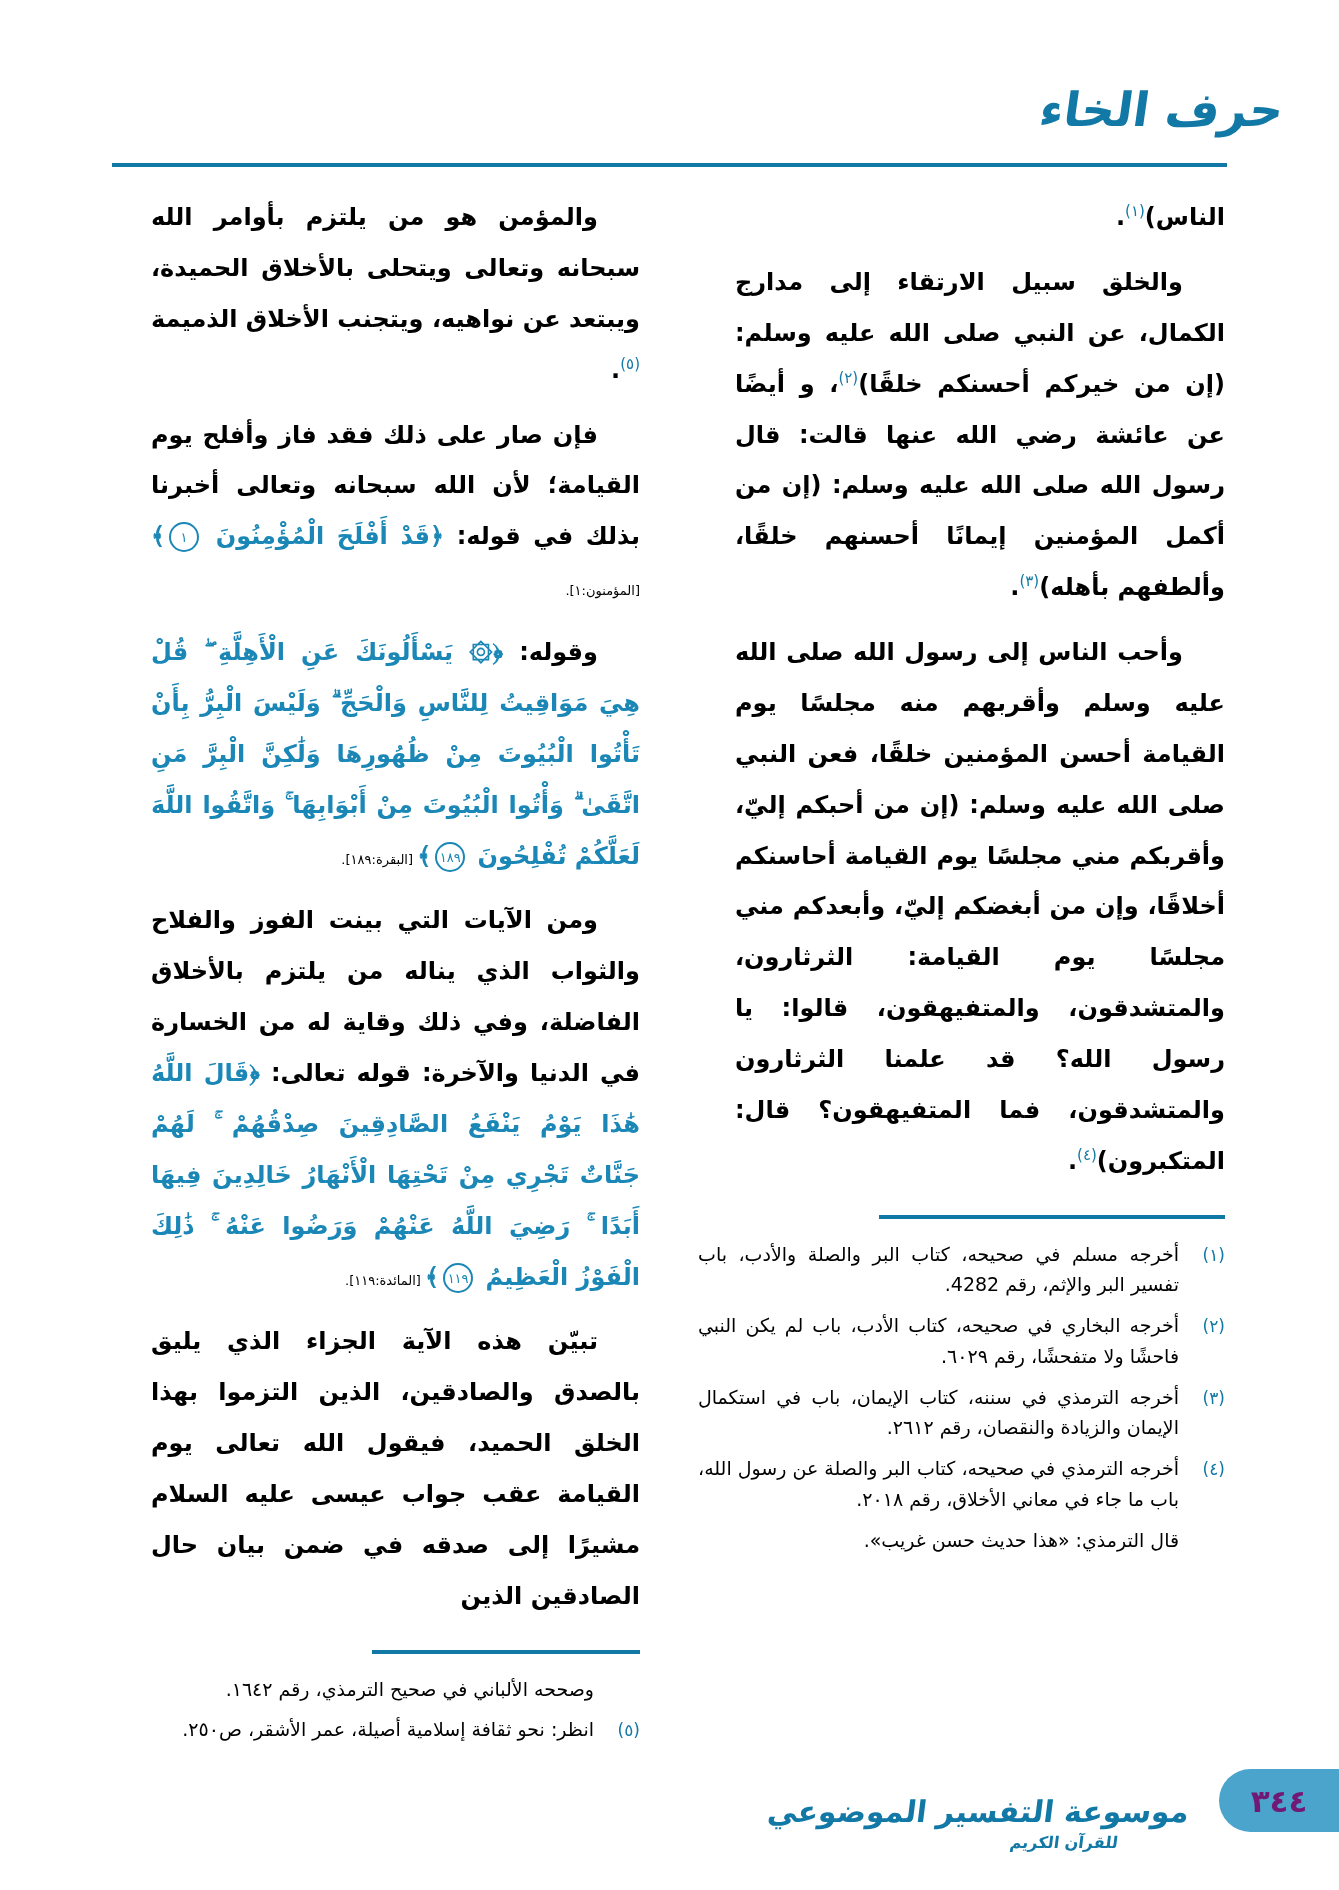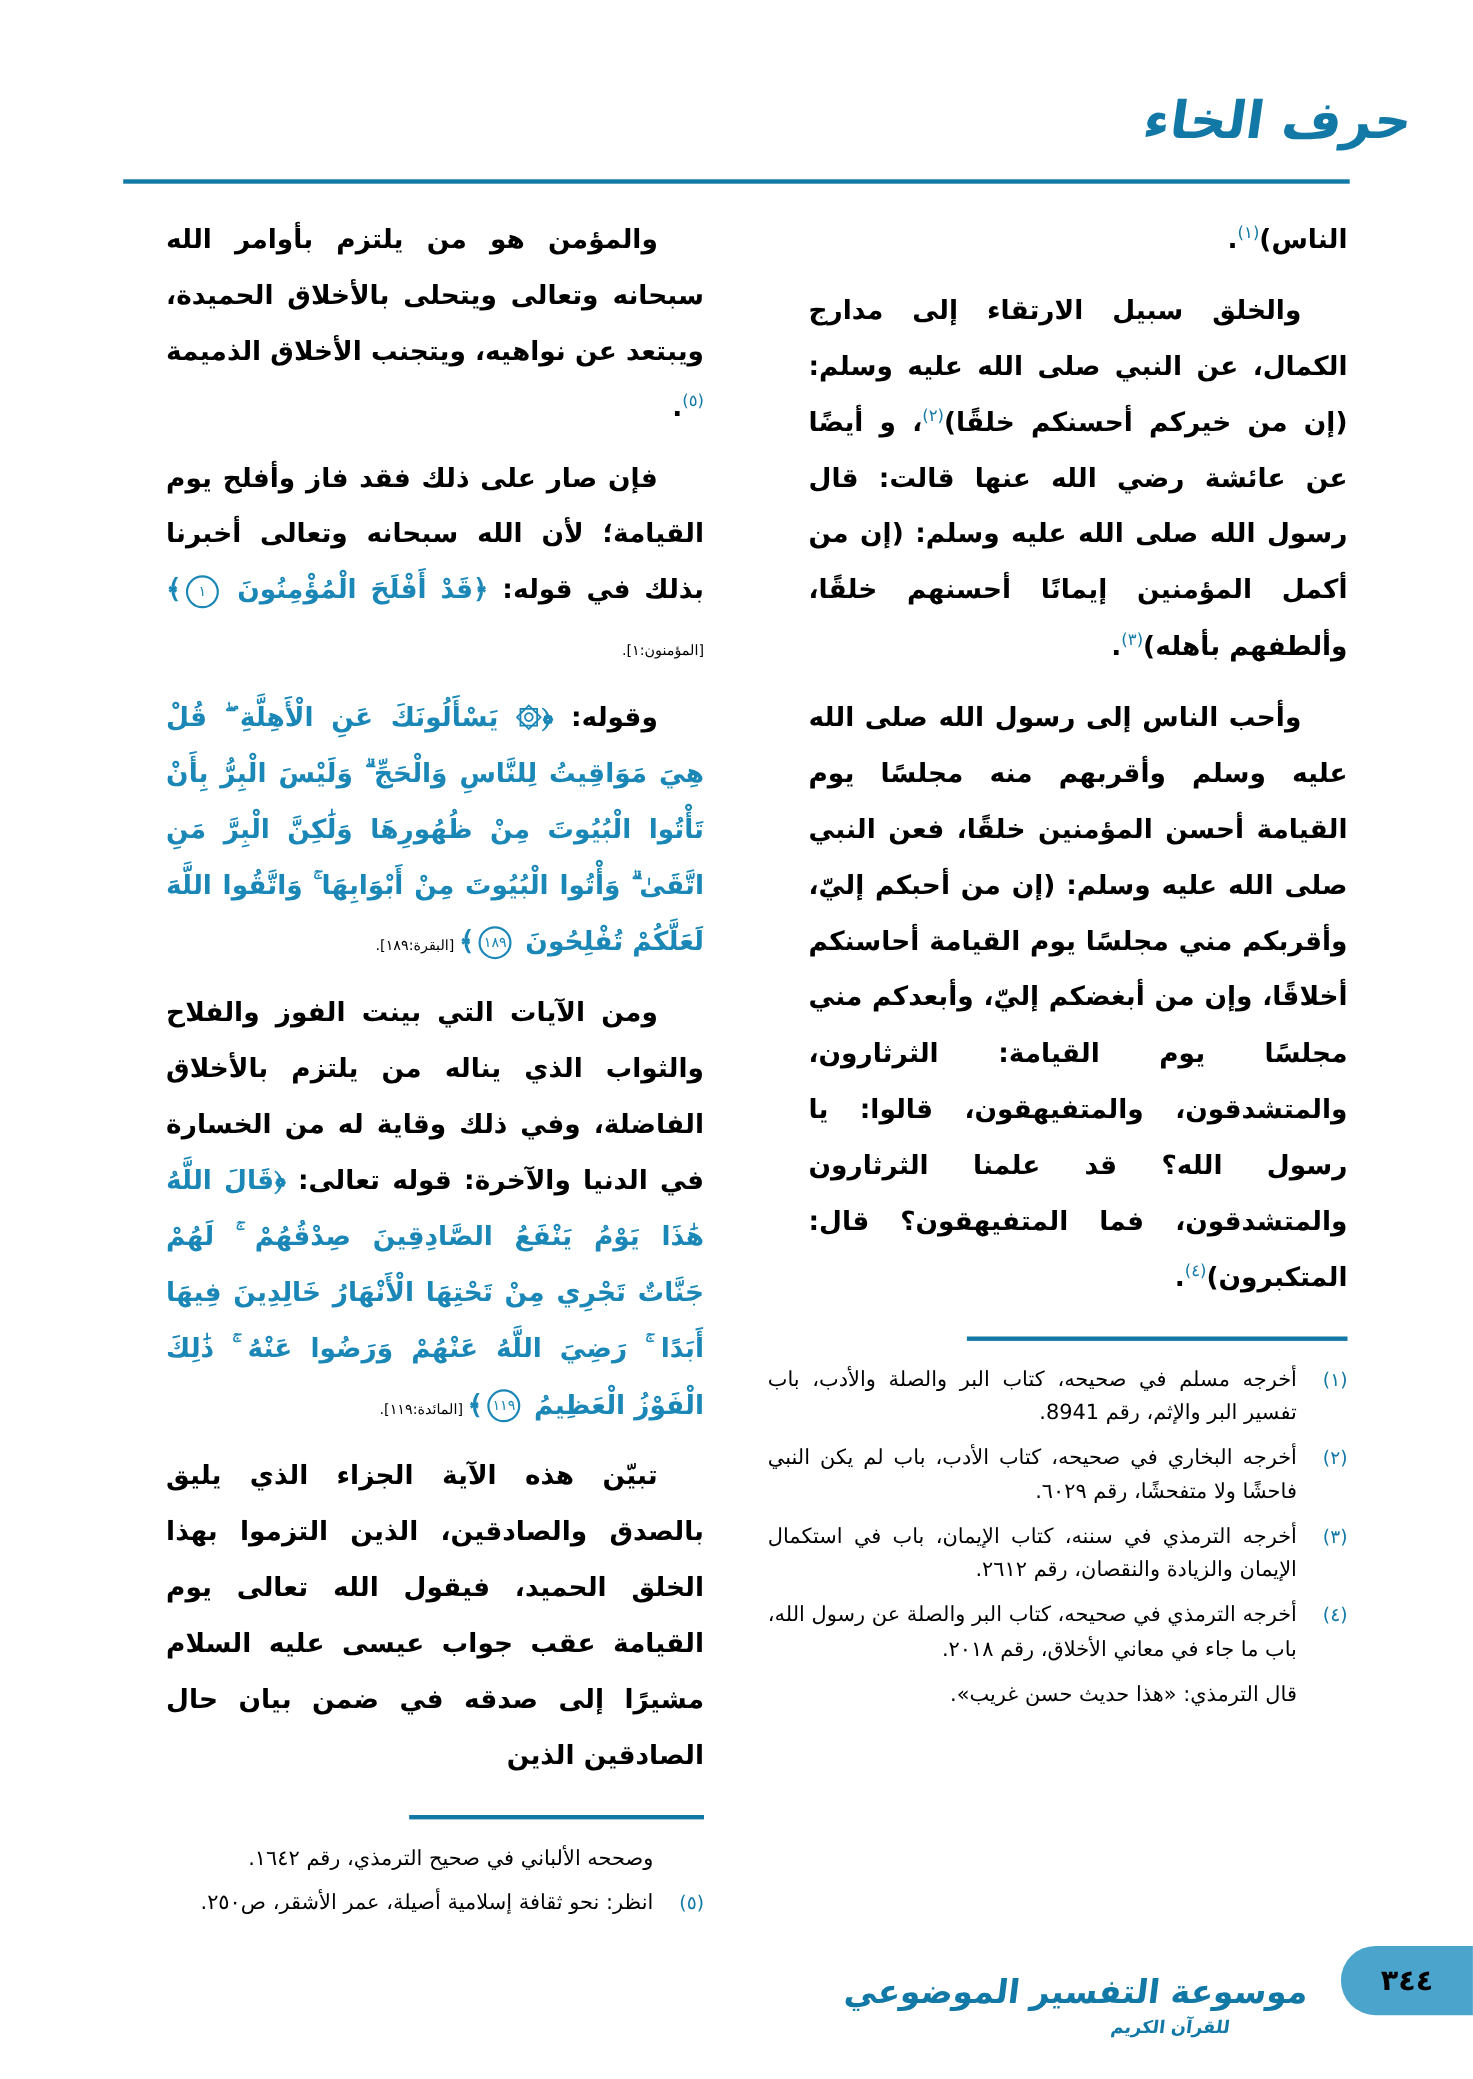--- a/index.html
+++ b/index.html
@@ -71,38 +71,38 @@
     position:absolute;bottom:38px;right:150px;width:250px;
     text-align:center;color:var(--accent);font-weight:bold;
   }
   .logo .line1{font-size:30px;transform:skewX(-7deg);white-space:nowrap;}
   .logo .line2{font-size:16px;margin-top:4px;transform:skewX(-7deg);}
   .page-pill{
     position:absolute;bottom:58px;right:0;width:120px;height:63px;
     background:var(--pill);border-radius:32px 0 0 32px;
     display:flex;align-items:center;justify-content:center;
   }
-  .page-pill span{color:#000000;font-size:26px;font-weight:bold;letter-spacing:4px;}
+  .page-pill span{color:#701a75;font-size:31px;font-weight:bold;letter-spacing:4px;}
 </style>
 </head>
 <body>
 
 <div class="chapter-title">حرف الخاء</div>
 <div class="header-rule"></div>
 
 <div class="columns">
   <div class="column right">
     <div>
         <div class="para"><span class="seg-text">الناس)</span><span class="seg-marker">(١)</span><span class="seg-text">.</span></div>
         <div class="para indent"><span class="seg-text">والخلق سبيل الارتقاء إلى مدارج الكمال، عن النبي صلى الله عليه وسلم: (إن من خيركم أحسنكم خلقًا)</span><span class="seg-marker">(٢)</span><span class="seg-text">، و أيضًا عن عائشة رضي الله عنها قالت: قال رسول الله صلى الله عليه وسلم: (إن من أكمل المؤمنين إيمانًا أحسنهم خلقًا، وألطفهم بأهله)</span><span class="seg-marker">(٣)</span><span class="seg-text">.</span></div>
         <div class="para indent"><span class="seg-text">وأحب الناس إلى رسول الله صلى الله عليه وسلم وأقربهم منه مجلسًا يوم القيامة أحسن المؤمنين خلقًا، فعن النبي صلى الله عليه وسلم: (إن من أحبكم إليّ، وأقربكم مني مجلسًا يوم القيامة أحاسنكم أخلاقًا، وإن من أبغضكم إليّ، وأبعدكم مني مجلسًا يوم القيامة: الثرثارون، والمتشدقون، والمتفيهقون، قالوا: يا رسول الله؟ قد علمنا الثرثارون والمتشدقون، فما المتفيهقون؟ قال: المتكبرون)</span><span class="seg-marker">(٤)</span><span class="seg-text">.</span></div>
       </div>
     <div class="fn-rule wide"></div>
     <div>
-        <div class="fn-item"><span class="fn-marker">(١)</span><span>أخرجه مسلم في صحيحه، كتاب البر والصلة والأدب، باب تفسير البر والإثم، رقم 8941.</span></div>
+        <div class="fn-item"><span class="fn-marker">(١)</span><span>أخرجه مسلم في صحيحه، كتاب البر والصلة والأدب، باب تفسير البر والإثم، رقم 4282.</span></div>
         <div class="fn-item"><span class="fn-marker">(٢)</span><span>أخرجه البخاري في صحيحه، كتاب الأدب، باب لم يكن النبي فاحشًا ولا متفحشًا، رقم ٦٠٢٩.</span></div>
         <div class="fn-item"><span class="fn-marker">(٣)</span><span>أخرجه الترمذي في سننه، كتاب الإيمان، باب في استكمال الإيمان والزيادة والنقصان، رقم ٢٦١٢.</span></div>
         <div class="fn-item"><span class="fn-marker">(٤)</span><span>أخرجه الترمذي في صحيحه، كتاب البر والصلة عن رسول الله، باب ما جاء في معاني الأخلاق، رقم ٢٠١٨.</span></div>
         <div class="fn-item no-marker"><span>قال الترمذي: «هذا حديث حسن غريب».</span></div>
       </div>
   </div>
   <div class="column left">
     <div>
         <div class="para indent"><span class="seg-text">والمؤمن هو من يلتزم بأوامر الله سبحانه وتعالى ويتحلى بالأخلاق الحميدة، ويبتعد عن نواهيه، ويتجنب الأخلاق الذميمة </span><span class="seg-marker">(٥)</span><span class="seg-text">.</span></div>
         <div class="para indent"><span class="seg-text">فإن صار على ذلك فقد فاز وأفلح يوم القيامة؛ لأن الله سبحانه وتعالى أخبرنا بذلك في قوله: </span><span class="seg-quran">﴿قَدْ أَفْلَحَ الْمُؤْمِنُونَ </span><span class="seg-ayah">١</span><span class="seg-quran">﴾</span><span class="seg-ref"> [المؤمنون:١].</span></div>

